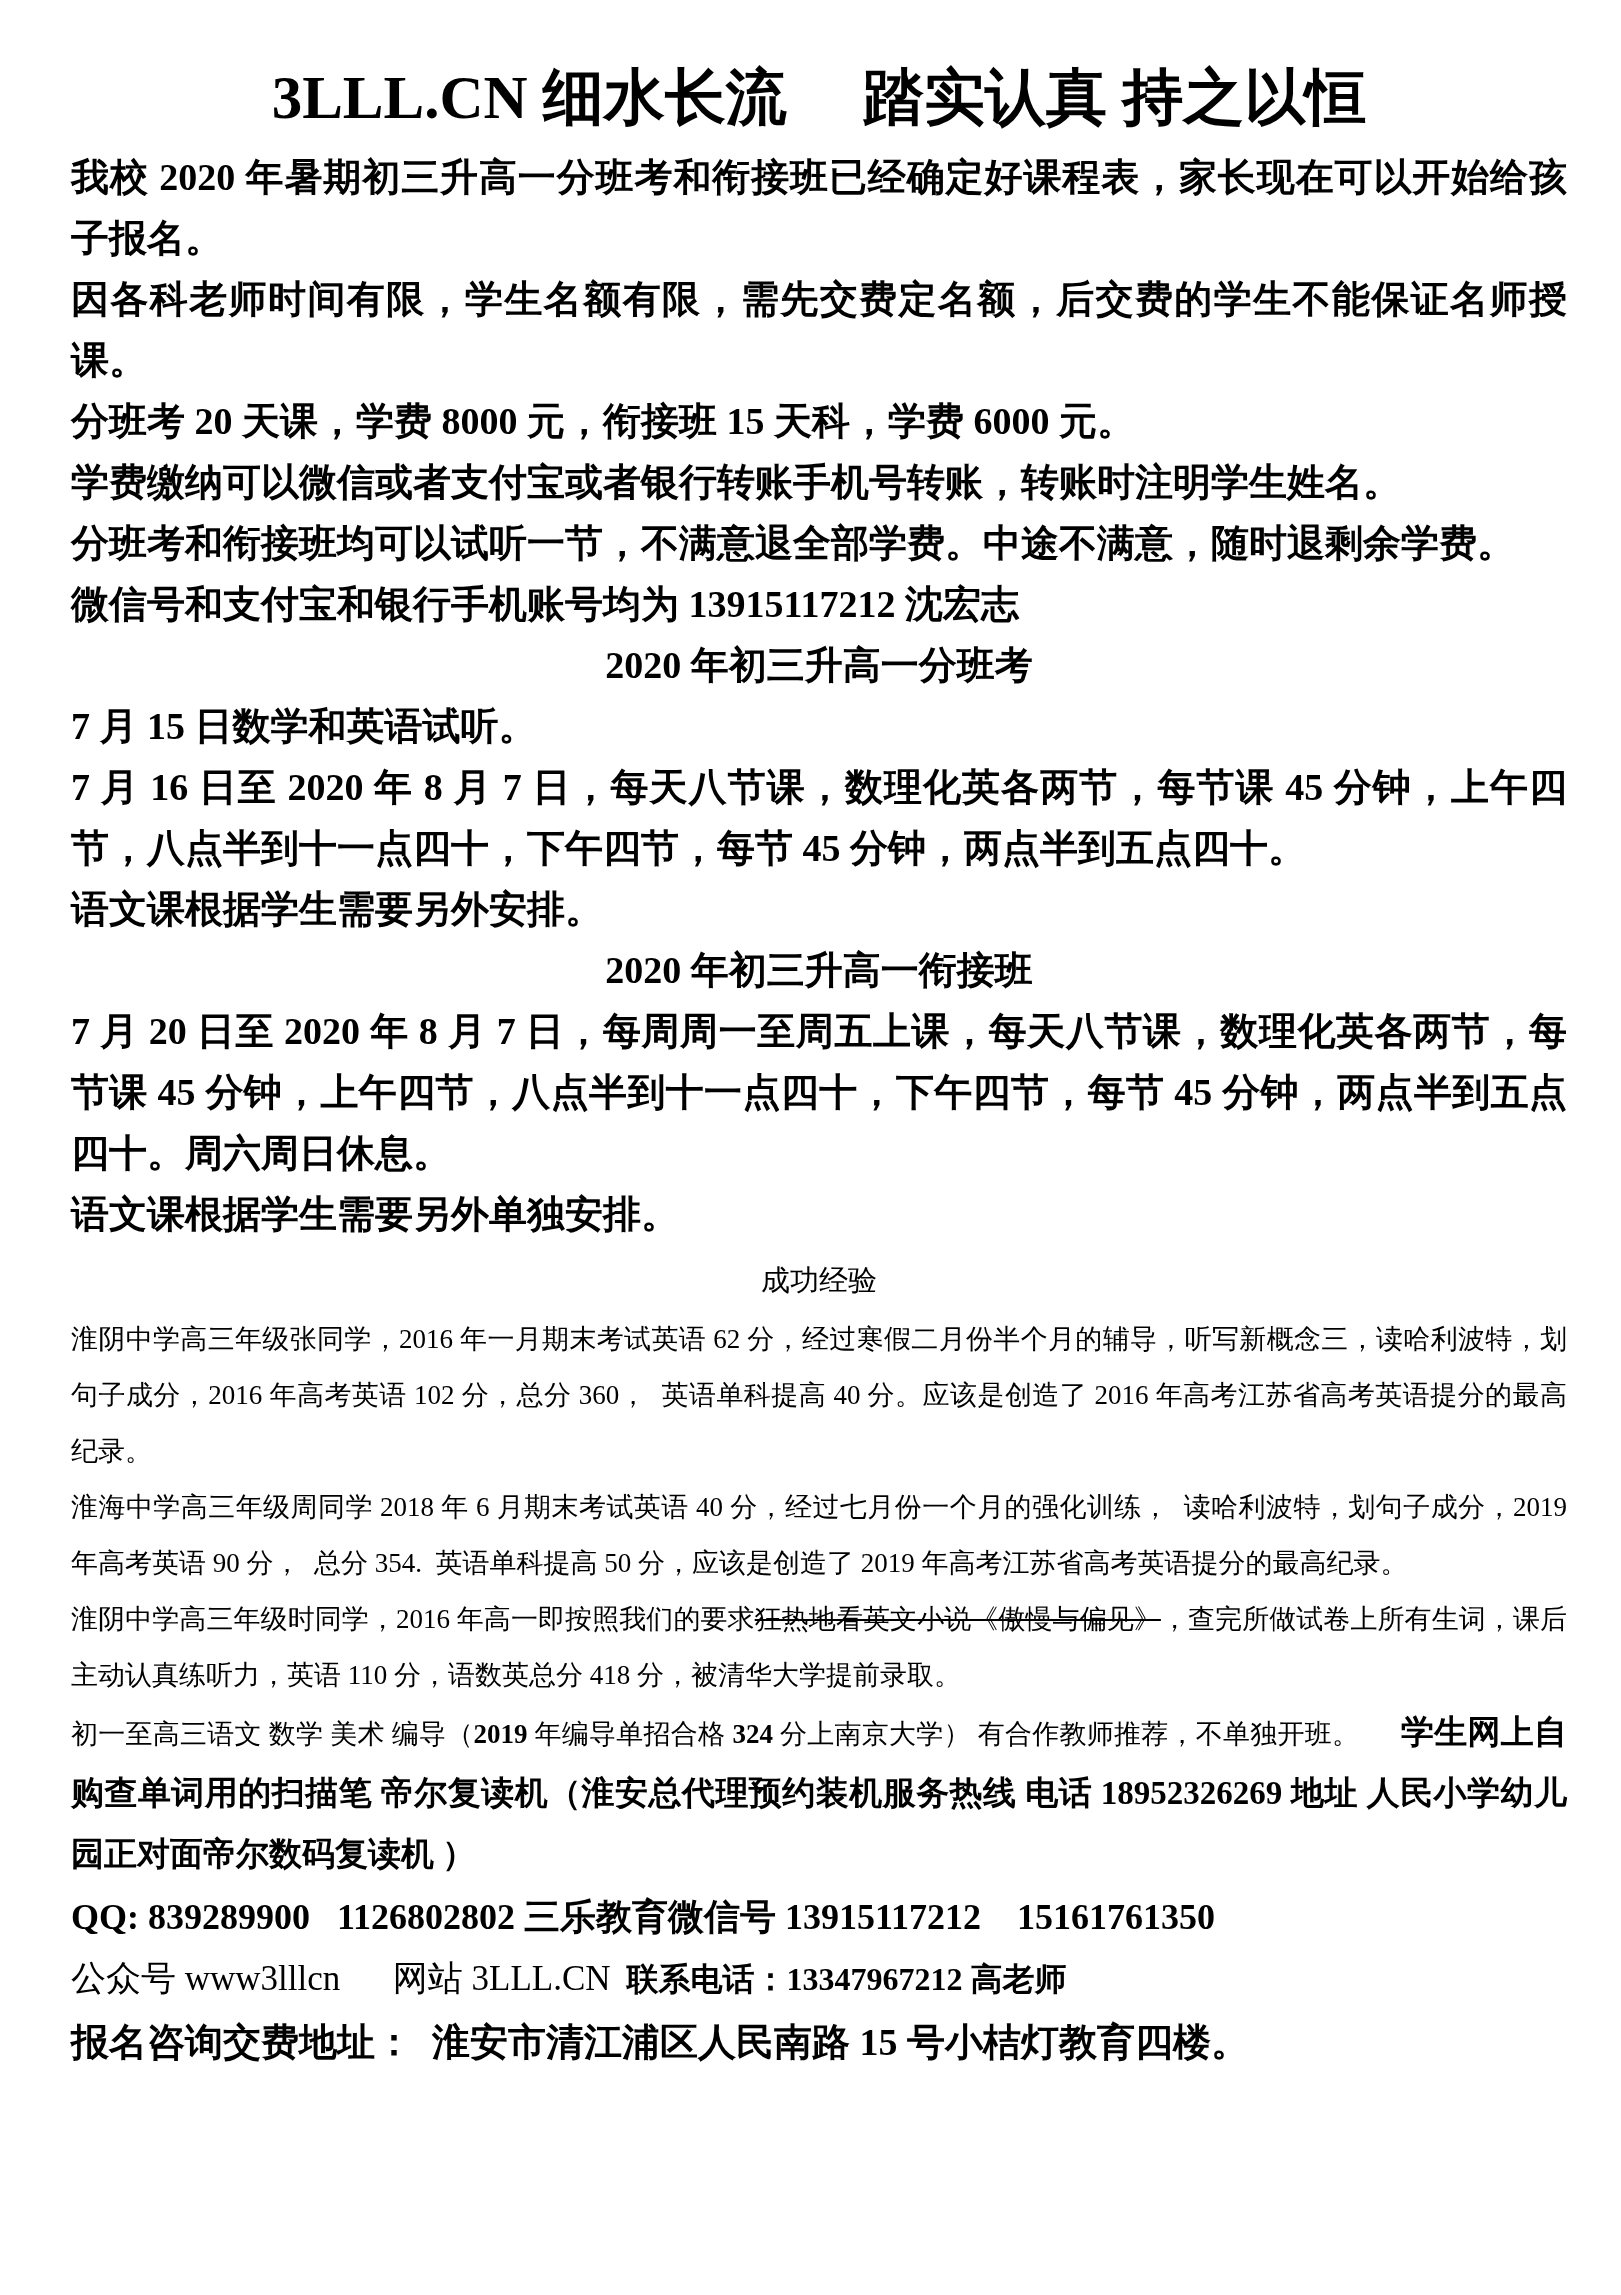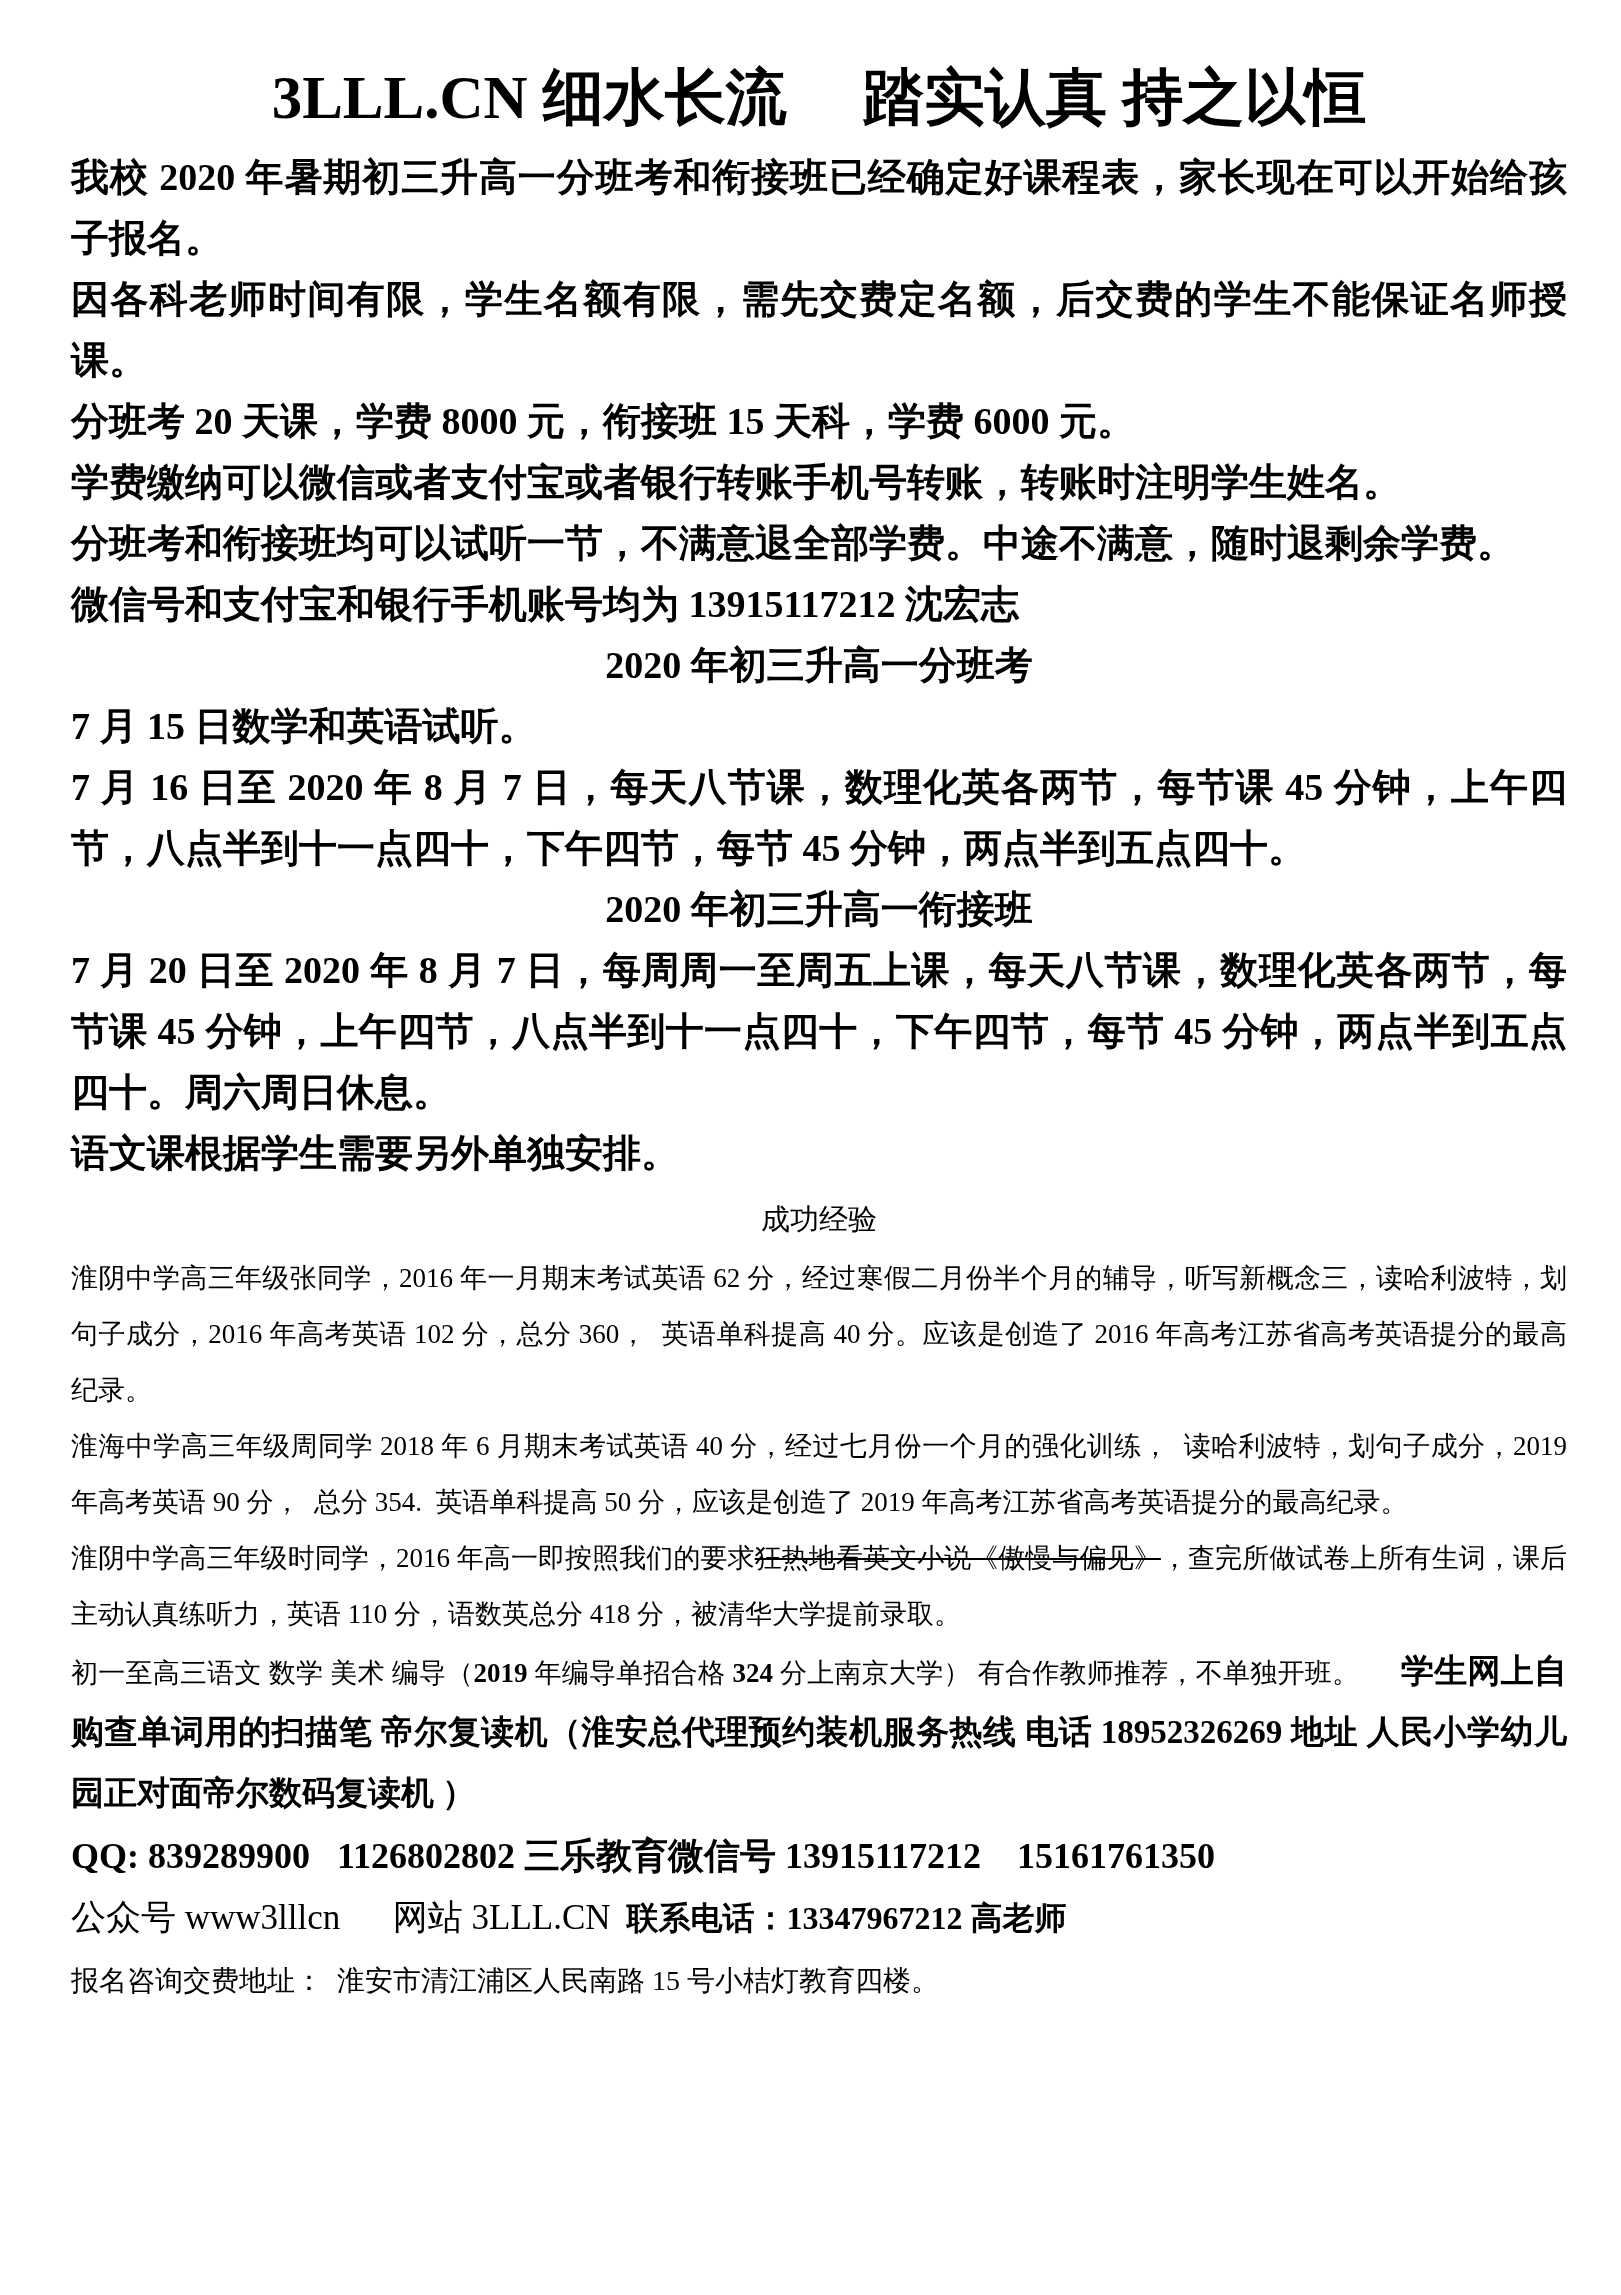--- a/index.html
+++ b/index.html
@@ -69,22 +69,22 @@
   }
   .contact-l2 {
     font-size: 35px;
     font-weight: normal;
     line-height: 62px;
     white-space: pre-wrap;
   }
   .contact-l2 .b { font-weight: normal; margin-top: 12px; }
   .contact-l2 .b-lg { font-weight: bold; font-size: 32px; text-align: right; }
   .contact-l3 {
-    font-size: 28px;
-    font-weight: normal;
+    font-size: 38px;
+    font-weight: bold;
     line-height: 64px;
     white-space: pre-wrap;
   }
 </style>
 </head>
 <body>
 
 <div class="page">
 
   <div class="title">3LLL.CN 细水长流　 踏实认真 持之以恒</div>
@@ -92,20 +92,21 @@
   <p class="bp">我校 2020 年暑期初三升高一分班考和衔接班已经确定好课程表，家长现在可以开始给孩子报名。</p>
   <p class="bp">因各科老师时间有限，学生名额有限，需先交费定名额，后交费的学生不能保证名师授课。</p>
   <p class="bp">分班考 20 天课，学费 8000 元，衔接班 15 天科，学费 6000 元。</p>
   <p class="bp">学费缴纳可以微信或者支付宝或者银行转账手机号转账，转账时注明学生姓名。</p>
   <p class="bp">分班考和衔接班均可以试听一节，不满意退全部学费。中途不满意，随时退剩余学费。</p>
   <p class="bp">微信号和支付宝和银行手机账号均为 13915117212 沈宏志</p>
 
   <div class="heading">2020 年初三升高一分班考</div>
   <p class="bp">7 月 15 日数学和英语试听。</p>
   <p class="bp">7 月 16 日至 2020 年 8 月 7 日，每天八节课，数理化英各两节，每节课 45 分钟，上午四节，八点半到十一点四十，下午四节，每节 45 分钟，两点半到五点四十。</p>
+  <p class="bp">语文课根据学生需要另外安排。</p>
 
   <div class="heading">2020 年初三升高一衔接班</div>
   <p class="bp">7 月 20 日至 2020 年 8 月 7 日，每周周一至周五上课，每天八节课，数理化英各两节，每节课 45 分钟，上午四节，八点半到十一点四十，下午四节，每节 45 分钟，两点半到五点四十。周六周日休息。</p>
   <p class="bp">语文课根据学生需要另外单独安排。</p>
 
   <div class="sub-heading">成功经验</div>
   <p class="sp">淮阴中学高三年级张同学，2016 年一月期末考试英语 62 分，经过寒假二月份半个月的辅导，听写新概念三，读哈利波特，划句子成分，2016 年高考英语 102 分，总分 360，  英语单科提高 40 分。应该是创造了 2016 年高考江苏省高考英语提分的最高纪录。</p>
   <p class="sp">淮海中学高三年级周同学 2018 年 6 月期末考试英语 40 分，经过七月份一个月的强化训练，  读哈利波特，划句子成分，2019 年高考英语 90 分，  总分 354.  英语单科提高 50 分，应该是创造了 2019 年高考江苏省高考英语提分的最高纪录。</p>
   <p class="sp"><span>淮阴中学高三年级时同学，2016 年高一即按照我们的要求</span><span class="strike">狂热地看英文小说《傲慢与偏见》</span><span>，查完所做试卷上所有生词，课后主动认真练听力，英语 110 分，语数英总分 418 分，被清华大学提前录取。</span></p>
 

